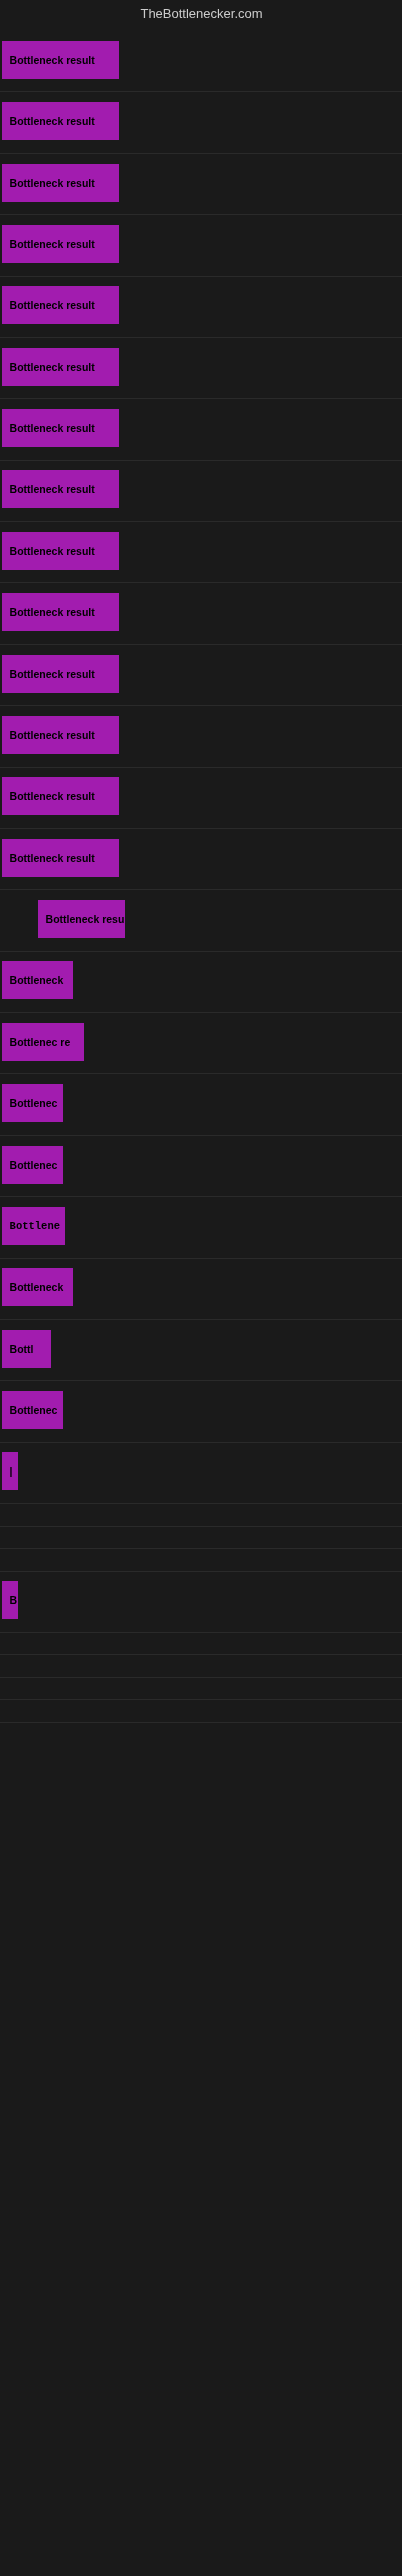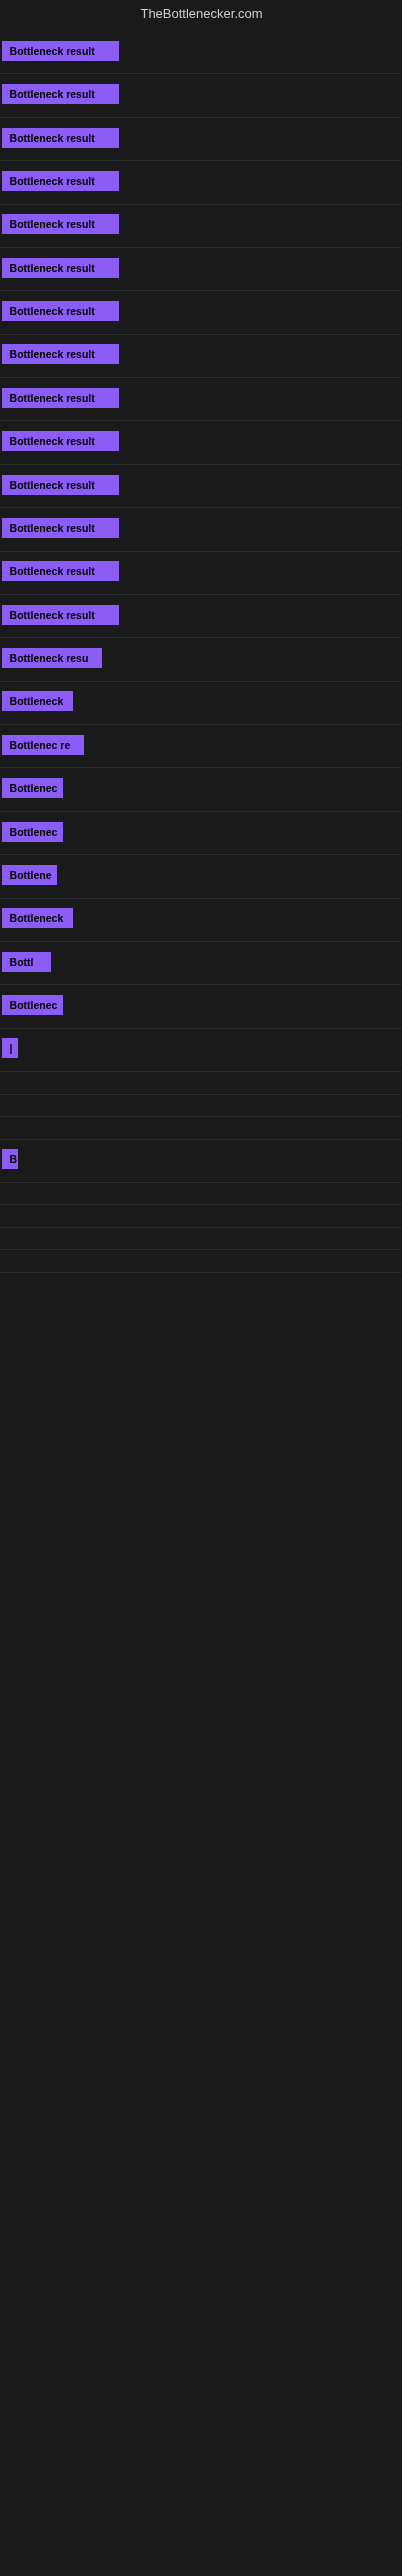--- a/index.html
+++ b/index.html
@@ -15,25 +15,25 @@
       position: relative;
     }
     .site-title {
       text-align: center;
       color: #cccccc;
       font-size: 13px;
       padding: 6.4px 0 9.7px 0;
       font-weight: normal;
     }
     .bottleneck-bar {
-      background-color: #8b5cf6;
+      background-color: #a21caf;
       color: #000;
       font-size: 10.5px;
       font-weight: 600;
-      padding: 4px 8px;
+      padding: 13px 8px;
       display: inline-block;
       margin-bottom: 0;
       white-space: nowrap;
       overflow: hidden;
     }
     .row {
       padding: 9.7px 0 9.7px 1.6px;
       border-bottom: 0.8px solid #2a2a2a;
     }
   </style>
@@ -52,26 +52,26 @@
     <div class="row" style="padding-left: 1.6px; padding-top: 9.7px; padding-bottom: 9.7px; border-bottom: 0.8px solid rgb(42, 42, 42);"><div class="bottleneck-bar" style="width: 117px;">Bottleneck result</div></div>
     <div class="row" style="padding-left: 1.6px; padding-top: 9.7px; padding-bottom: 9.7px; border-bottom: 0.8px solid rgb(42, 42, 42);"><div class="bottleneck-bar" style="width: 117px;">Bottleneck result</div></div>
     <div class="row" style="padding-left: 1.6px; padding-top: 9.7px; padding-bottom: 9.7px; border-bottom: 0.8px solid rgb(42, 42, 42);"><div class="bottleneck-bar" style="width: 117px;">Bottleneck result</div></div>
     <div class="row" style="padding-left: 1.6px; padding-top: 9.7px; padding-bottom: 9.7px; border-bottom: 0.8px solid rgb(42, 42, 42);"><div class="bottleneck-bar" style="width: 117px;">Bottleneck result</div></div>
     <div class="row" style="padding-left: 1.6px; padding-top: 9.7px; padding-bottom: 9.7px; border-bottom: 0.8px solid rgb(42, 42, 42);"><div class="bottleneck-bar" style="width: 117px;">Bottleneck result</div></div>
     <div class="row" style="padding-left: 1.6px; padding-top: 9.7px; padding-bottom: 9.7px; border-bottom: 0.8px solid rgb(42, 42, 42);"><div class="bottleneck-bar" style="width: 117px;">Bottleneck result</div></div>
     <div class="row" style="padding-left: 1.6px; padding-top: 9.7px; padding-bottom: 9.7px; border-bottom: 0.8px solid rgb(42, 42, 42);"><div class="bottleneck-bar" style="width: 117px;">Bottleneck result</div></div>
     <div class="row" style="padding-left: 1.6px; padding-top: 9.7px; padding-bottom: 9.7px; border-bottom: 0.8px solid rgb(42, 42, 42);"><div class="bottleneck-bar" style="width: 117px;">Bottleneck result</div></div>
     <div class="row" style="padding-left: 1.6px; padding-top: 9.7px; padding-bottom: 9.7px; border-bottom: 0.8px solid rgb(42, 42, 42);"><div class="bottleneck-bar" style="width: 117px;">Bottleneck result</div></div>
     <div class="row" style="padding-left: 1.6px; padding-top: 9.7px; padding-bottom: 9.7px; border-bottom: 0.8px solid rgb(42, 42, 42);"><div class="bottleneck-bar" style="width: 117px;">Bottleneck result</div></div>
-    <div class="row" style="padding-left: 1.6px; padding-top: 9.7px; padding-bottom: 9.7px; border-bottom: 0.8px solid rgb(42, 42, 42);"><div class="bottleneck-bar" style="width: 100px;">Bottleneck resu</div></div>
+    <div class="row" style="padding-left: 1.6px; padding-top: 9.7px; padding-bottom: 9.7px; border-bottom: 0.8px solid rgb(42, 42, 42);"><div class="bottleneck-bar" style="width: 87px; margin-left: 36px;">Bottleneck resu</div></div>
     <div class="row" style="padding-left: 1.6px; padding-top: 9.7px; padding-bottom: 9.7px; border-bottom: 0.8px solid rgb(42, 42, 42);"><div class="bottleneck-bar" style="width: 71px;">Bottleneck</div></div>
     <div class="row" style="padding-left: 1.6px; padding-top: 9.7px; padding-bottom: 9.7px; border-bottom: 0.8px solid rgb(42, 42, 42);"><div class="bottleneck-bar" style="width: 82px;">Bottlenec re</div></div>
     <div class="row" style="padding-left: 1.6px; padding-top: 9.7px; padding-bottom: 9.7px; border-bottom: 0.8px solid rgb(42, 42, 42);"><div class="bottleneck-bar" style="width: 61px;">Bottlenec</div></div>
     <div class="row" style="padding-left: 1.6px; padding-top: 9.7px; padding-bottom: 9.7px; border-bottom: 0.8px solid rgb(42, 42, 42);"><div class="bottleneck-bar" style="width: 61px;">Bottlenec</div></div>
-    <div class="row" style="padding-left: 1.6px; padding-top: 9.7px; padding-bottom: 9.7px; border-bottom: 0.8px solid rgb(42, 42, 42);"><div class="bottleneck-bar" style="width: 55px;">Bottlene</div></div>
+    <div class="row" style="padding-left: 1.6px; padding-top: 9.7px; padding-bottom: 9.7px; border-bottom: 0.8px solid rgb(42, 42, 42);"><div class="bottleneck-bar" style="width: 63px; font-family: Liberation Mono, monospace;">Bottlene</div></div>
     <div class="row" style="padding-left: 1.6px; padding-top: 9.7px; padding-bottom: 9.7px; border-bottom: 0.8px solid rgb(42, 42, 42);"><div class="bottleneck-bar" style="width: 71px;">Bottleneck</div></div>
     <div class="row" style="padding-left: 1.6px; padding-top: 9.7px; padding-bottom: 9.7px; border-bottom: 0.8px solid rgb(42, 42, 42);"><div class="bottleneck-bar" style="width: 49px;">Bottl</div></div>
     <div class="row" style="padding-left: 1.6px; padding-top: 9.7px; padding-bottom: 9.7px; border-bottom: 0.8px solid rgb(42, 42, 42);"><div class="bottleneck-bar" style="width: 61px;">Bottlenec</div></div>
     <div class="row" style="padding-left: 1.6px; padding-top: 9.7px; padding-bottom: 9.7px; border-bottom: 0.8px solid rgb(42, 42, 42);"><div class="bottleneck-bar" style="width: 11.3px;">|</div></div>
     <div class="row" style="padding-left: 1.6px; padding-top: 9.7px; padding-bottom: 9.7px; border-bottom: 0.8px solid rgb(42, 42, 42); min-height: 22.5px;"></div>
     <div class="row" style="padding-left: 1.6px; padding-top: 9.7px; padding-bottom: 9.7px; border-bottom: 0.8px solid rgb(42, 42, 42); min-height: 22.5px;"></div>
     <div class="row" style="padding-left: 1.6px; padding-top: 9.7px; padding-bottom: 9.7px; border-bottom: 0.8px solid rgb(42, 42, 42); min-height: 22.5px;"></div>
     <div class="row" style="padding-left: 1.6px; padding-top: 9.7px; padding-bottom: 9.7px; border-bottom: 0.8px solid rgb(42, 42, 42);"><div class="bottleneck-bar" style="width: 11.3px;">B</div></div>
     <div class="row" style="padding-left: 1.6px; padding-top: 9.7px; padding-bottom: 9.7px; border-bottom: 0.8px solid rgb(42, 42, 42); min-height: 22.5px;"></div>
     <div class="row" style="padding-left: 1.6px; padding-top: 9.7px; padding-bottom: 9.7px; border-bottom: 0.8px solid rgb(42, 42, 42); min-height: 22.5px;"></div>

